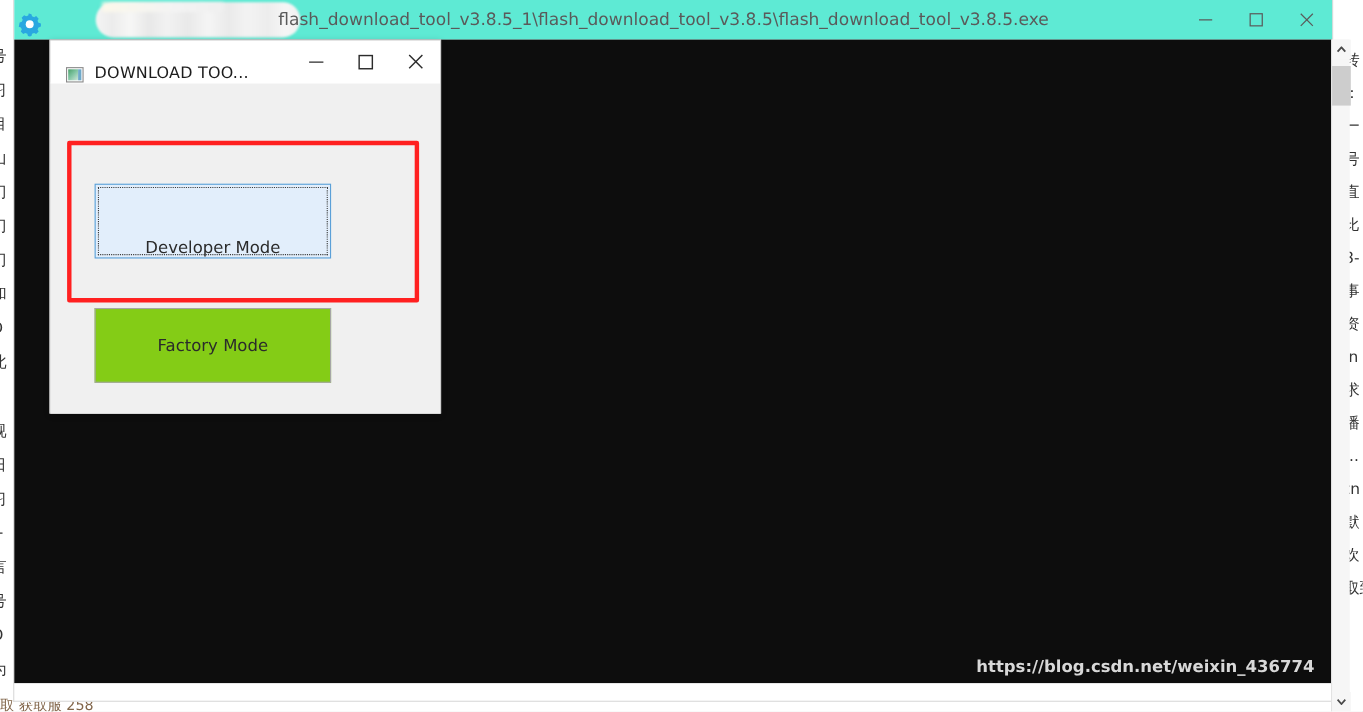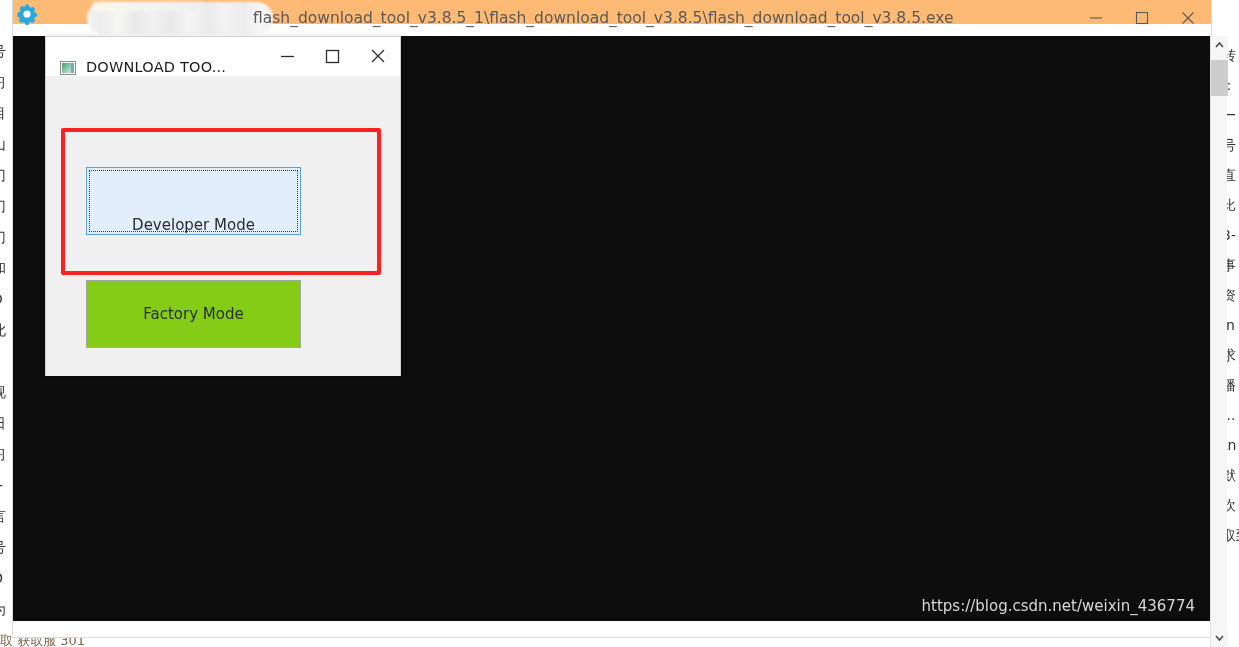--- a/index.html
+++ b/index.html
@@ -69,24 +69,24 @@
     left: 12px; top: 0;
     width: 1200px; height: 638px;
     background: #ffffff;
     border: 1px solid #d9d9d9;
     border-top: none;
     box-sizing: border-box;
   }
   .app-titlebar {
     position: absolute;
     left: 0; top: 0;
-    width: 1198px; height: 24px;
-    background: #fdba74;
+    width: 1198px; height: 36px;
+    background: #5eead4;
     display: flex;
-    align-items: flex-start;
+    align-items: flex-end;
   }
   .app-icon {
     width: 28px; height: 28px;
     margin-left: 0px;
     flex: 0 0 auto;
     position: relative;
   }
   .app-icon svg { display: block; }
   .redacted {
     position: absolute;
@@ -136,20 +136,21 @@
     width: 1198px; height: 585px;
     background: #0d0d0d;
   }
   .watermark {
     position: absolute;
     right: 16px; bottom: 6px;
     font-family: "DejaVu Sans", sans-serif;
     font-size: 15px;
     color: #d8d8d8;
     white-space: nowrap;
+    font-weight: bold;
   }
 
   
   .scrollbar {
     position: absolute;
     left: 1210px; top: 36px;
     width: 17px; height: 611px;
     background: #f6f6f6;
     border-left: 1px solid #e2e2e2;
     box-sizing: border-box;
@@ -320,21 +321,21 @@
       <span>in</span>
       <span>求</span>
       <span>播</span>
       <span>...</span>
       <span>tn</span>
       <span>默</span>
       <span>欢</span>
       <span>取到</span>
     </div>
 
-    <div class="bg-strip-bottom">取 获取服 301</div>
+    <div class="bg-strip-bottom">取 获取服 258</div>
   </div>
 
   <div class="app-window">
 
     <div class="app-titlebar">
       <div class="app-icon">
         <svg width="28" height="28" viewBox="0 0 28 28">
           <g fill="#29a8e0">
             <path d="M14 4.5l1.6.35.55 2.0 1.9.8 1.8-1.0 2.3 2.3-1.0 1.8.8 1.9 2.0.55.35 1.6-.35 1.6-2.0.55-.8 1.9 1.0 1.8-2.3 2.3-1.8-1.0-1.9.8-.55 2.0-1.6.35-1.6-.35-.55-2.0-1.9-.8-1.8 1.0-2.3-2.3 1.0-1.8-.8-1.9-2.0-.55L4.5 14l.35-1.6 2.0-.55.8-1.9-1.0-1.8 2.3-2.3 1.8 1.0 1.9-.8.55-2.0z"></path>
           </g>

